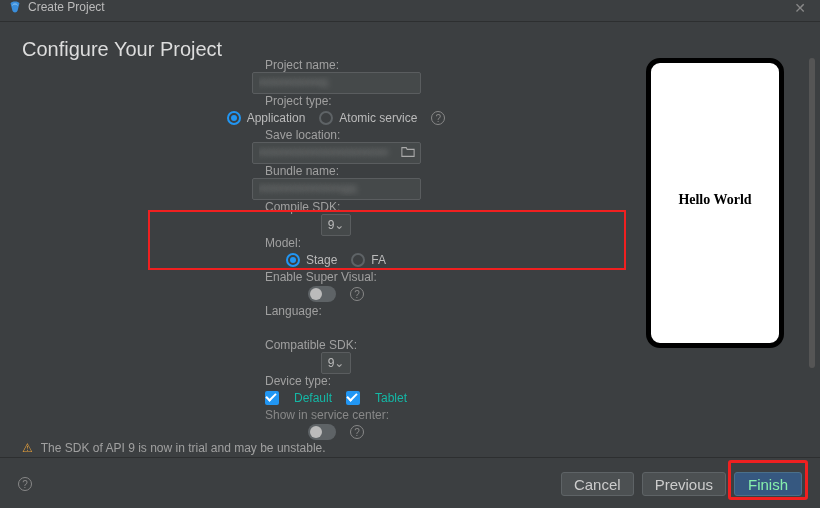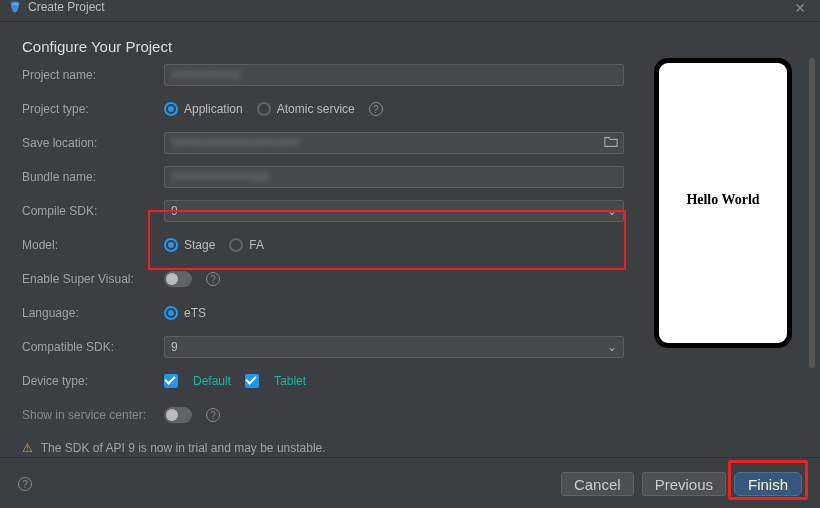--- a/index.html
+++ b/index.html
@@ -24,21 +24,21 @@
   .titlebar .logo {
     width: 14px; height: 14px;
     margin-right: 6px;
   }
   .titlebar .title { color: #bbbbbb; font-size: 12px; flex: 1; }
   .titlebar .close { color: #888; font-size: 14px; padding: 0 6px; cursor: pointer; }
 
   
   .heading {
     color: #dddddd;
-    font-size: 15px;
+    font-size: 20px;
     margin: 16px 0 14px 22px;
   }
 
   
   .main {
     position: absolute;
     top: 58px;
     left: 0;
     right: 0;
     bottom: 60px;
@@ -66,20 +66,21 @@
     width: 6px;
     height: 310px;
     background: #555;
     border-radius: 3px;
   }
 
   .row {
     display: flex;
     align-items: center;
     min-height: 34px;
+    flex-direction: column;
   }
   .label {
     width: 130px;
     color: #a0a0a0;
     font-size: 12px;
   }
   .field {
     flex: 1;
     display: flex;
     align-items: center;
@@ -201,26 +202,26 @@
     gap: 8px;
   }
   .button-bar .spacer { flex: 1; }
   .btn {
     height: 24px; min-width: 68px; padding: 0 12px;
     background: #4c5052; color: #cccccc;
     border: 1px solid #5e6366; border-radius: 3px;
     cursor: pointer; font-size: 15px;
     display: inline-flex; align-items: center; justify-content: center;
   }
-  .btn.primary { background: #365880; border-color: #4a708b; color: #fef9c3; border-radius: 6px; }
+  .btn.primary { background: #365880; border-color: #4a708b; color: #86efac; }
 
   
   .phone {
     position: absolute;
-    top: 0; left: 8px;
+    top: 0; left: 0;
     width: 138px; height: 290px;
     background: #fff;
     border: 5px solid #000;
     border-radius: 14px;
     display: flex; align-items: center; justify-content: center;
   }
   .phone .hw {
     font-family: "Times New Roman", serif;
     font-weight: bold;
     color: #000;
@@ -315,26 +316,20 @@
     <div class="row">
       <div class="label">Enable Super Visual:</div>
       <div class="field">
         <span class="toggle"></span>
         <span class="help-q">?</span>
       </div>
     </div>
 
     <div class="row">
       <div class="label">Language:</div>
-      <div class="field">
-        <span class="radio sel">
-          <span class="ring"></span>
-          <span>eTS</span>
-        </span>
-      </div>
     </div>
 
     <div class="row">
       <div class="label">Compatible SDK:</div>
       <div class="field">
         <div class="select">
           <span>9</span>
           <span class="chev">⌄</span>
         </div>
       </div>

